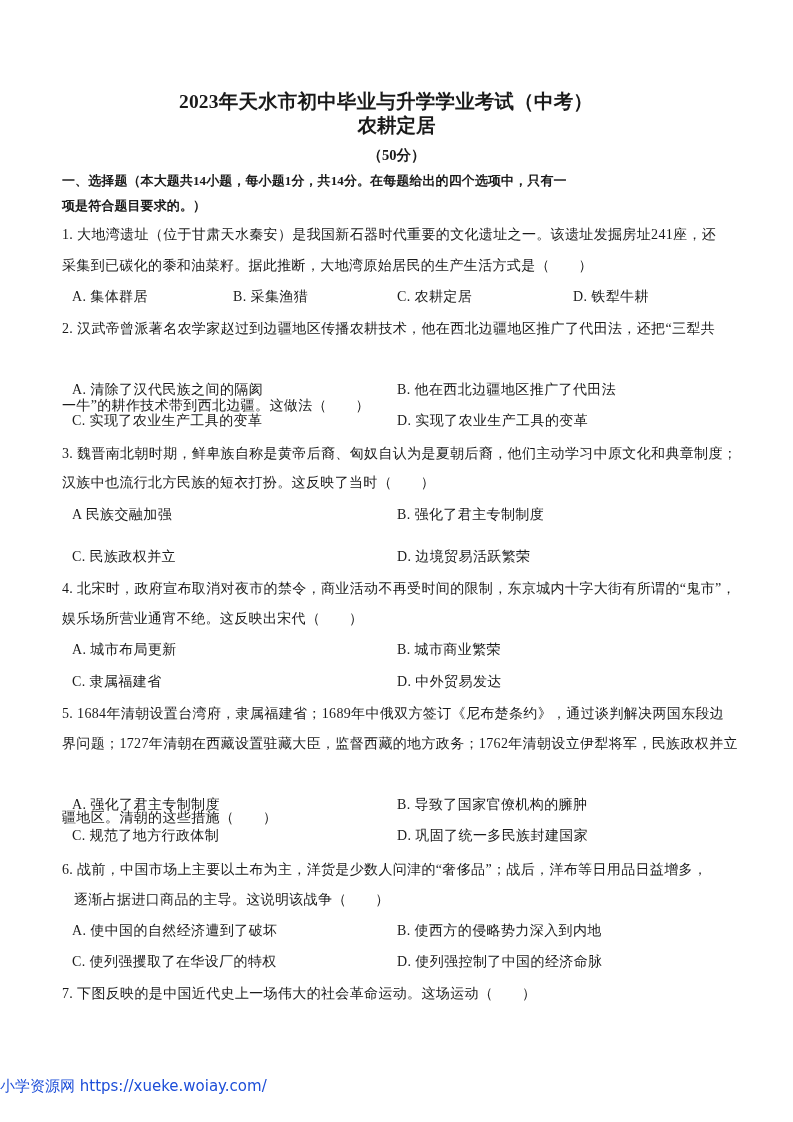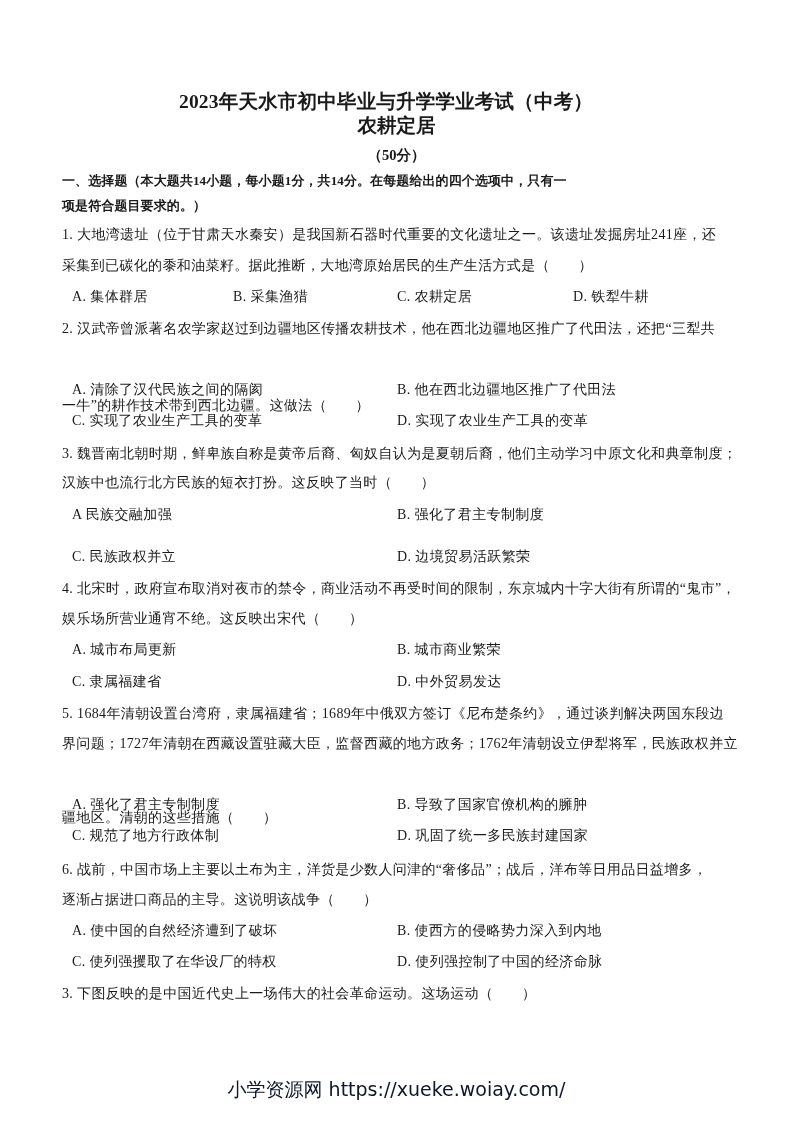--- a/index.html
+++ b/index.html
@@ -5,21 +5,21 @@
   html, body { margin:0; padding:0; }
   body { width:793px; height:1122px; background:#ffffff; position:relative; overflow:hidden;
          font-family:"Liberation Serif","DejaVu Serif",serif; color:#1a1a1a; }
   .abs { position:absolute; white-space:nowrap; }
   .title { left:0; width:772px; text-align:center; top:98px; font-size:19.5px; font-weight:bold; letter-spacing:0.2px; }
   .subtitle { left:0; width:793px; text-align:center; top:116px; font-size:19.5px; font-weight:bold; }
   .score { left:0; width:793px; text-align:center; top:148px; font-size:14.5px; font-weight:bold; }
   .section { left:62px; font-size:13px; font-weight:bold; letter-spacing:0.1px; }
   .line { left:62px; font-size:14px; letter-spacing:0.35px; }
   .opt { font-size:14px; letter-spacing:0.4px; }
-  .footer { left:0; width:793px; text-align:center; top:1077px; font-size:19px; color:#0f172a;
+  .footer { left:0; width:793px; text-align:left; top:1077px; font-size:15px; color:#1d4ed8;
             font-family:"DejaVu Sans","Liberation Sans",sans-serif; }
 </style>
 </head>
 <body>
 
 <div>
 
   <div class="abs title" style="top:88px;">2023年天水市初中毕业与升学学业考试（中考）</div>
   <div class="abs subtitle" style="top:112px;">农耕定居</div>
   <div class="abs score" style="top:146px;">（50分）</div>
@@ -68,25 +68,25 @@
     <div class="abs line" style="top:735px;">界问题；1727年清朝在西藏设置驻藏大臣，监督西藏的地方政务；1762年清朝设立伊犁将军，民族政权并立</div>
     <div class="abs line" style="top:765px;margin-top:44px;">疆地区。清朝的这些措施（　　）</div>
     <div class="abs opt" style="left:72px; top:796px;">A. 强化了君主专制制度</div>
     <div class="abs opt" style="left:397px; top:796px;">B. 导致了国家官僚机构的臃肿</div>
     <div class="abs opt" style="left:72px; top:827px;">C. 规范了地方行政体制</div>
     <div class="abs opt" style="left:397px; top:827px;">D. 巩固了统一多民族封建国家</div>
   </div>
 
   <div>
     <div class="abs line" style="top:861px;">6. 战前，中国市场上主要以土布为主，洋货是少数人问津的“奢侈品”；战后，洋布等日用品日益增多，</div>
-    <div class="abs line" style="top:891px;">逐渐占据进口商品的主导。这说明该战争（　　）</div>
+    <div class="abs line" style="top:891px;margin-left:12px;">逐渐占据进口商品的主导。这说明该战争（　　）</div>
     <div class="abs opt" style="left:72px; top:922px;">A. 使中国的自然经济遭到了破坏</div>
     <div class="abs opt" style="left:397px; top:922px;">B. 使西方的侵略势力深入到内地</div>
     <div class="abs opt" style="left:72px; top:953px;">C. 使列强攫取了在华设厂的特权</div>
     <div class="abs opt" style="left:397px; top:953px;">D. 使列强控制了中国的经济命脉</div>
   </div>
 
   <div>
-    <div class="abs line" style="top:985px;">3. 下图反映的是中国近代史上一场伟大的社会革命运动。这场运动（　　）</div>
+    <div class="abs line" style="top:985px;">7. 下图反映的是中国近代史上一场伟大的社会革命运动。这场运动（　　）</div>
   </div>
 
   <div class="abs footer">小学资源网 https://xueke.woiay.com/</div>
 </div>
 
 </body></html>

